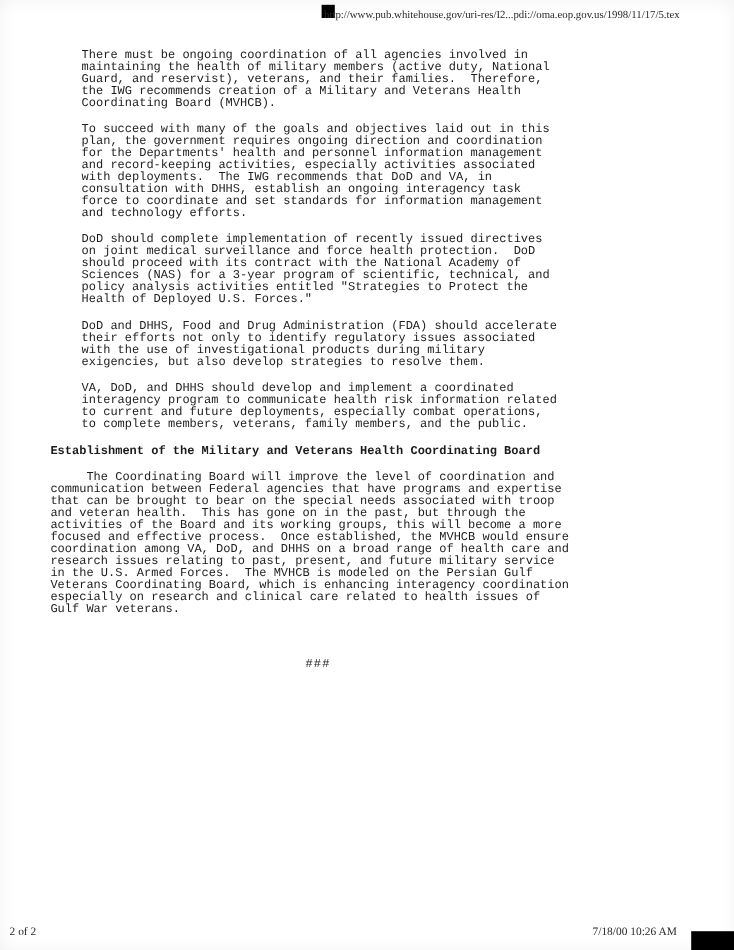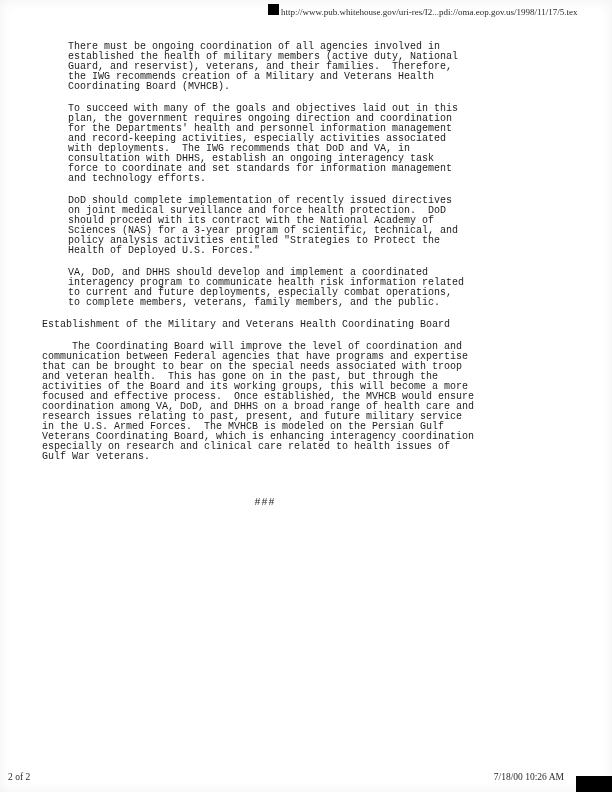--- a/index.html
+++ b/index.html
@@ -28,21 +28,21 @@
     height: 11px;
   }
   .scan-mark.bottom {
     right: 0;
     bottom: 0;
     width: 36px;
     height: 16px;
   }
   .url-header {
     position: absolute;
-    left: 281px;
+    left: 270px;
     top: 7px;
     font-family: "Liberation Serif", "DejaVu Serif", serif;
     font-size: 9px;
     color: #2a2a2a;
     white-space: nowrap;
   }
   .content {
     position: absolute;
     left: 68px;
     top: 42px;
@@ -51,21 +51,21 @@
     line-height: 10px;
     letter-spacing: 0;
   }
   .para {
     margin: 0 0 12px 0;
     white-space: pre-wrap;
   }
   .section-heading {
     font-size: 10px;
     line-height: 10px;
-    font-weight: normal;
+    font-weight: bold;
     margin: 4px 0 12px -26px;
     white-space: pre-wrap;
   }
   .para.wide {
     margin-left: -26px;
     width: 446px;
   }
   .end-marker {
     margin: 36px 0 0 -26px;
     width: 446px;
@@ -95,38 +95,42 @@
 <body>
 
 <div class="page">
 
   <div class="scan-mark top"></div>
 
   <div class="url-header">http://www.pub.whitehouse.gov/uri-res/I2...pdi://oma.eop.gov.us/1998/11/17/5.tex</div>
 
   <div class="content">
     <p class="para">There must be ongoing coordination of all agencies involved in
-established the health of military members (active duty, National
+maintaining the health of military members (active duty, National
 Guard, and reservist), veterans, and their families.  Therefore,
 the IWG recommends creation of a Military and Veterans Health
 Coordinating Board (MVHCB).</p>
     <p class="para">To succeed with many of the goals and objectives laid out in this
 plan, the government requires ongoing direction and coordination
 for the Departments' health and personnel information management
 and record-keeping activities, especially activities associated
 with deployments.  The IWG recommends that DoD and VA, in
 consultation with DHHS, establish an ongoing interagency task
 force to coordinate and set standards for information management
 and technology efforts.</p>
     <p class="para">DoD should complete implementation of recently issued directives
 on joint medical surveillance and force health protection.  DoD
 should proceed with its contract with the National Academy of
 Sciences (NAS) for a 3-year program of scientific, technical, and
 policy analysis activities entitled "Strategies to Protect the
 Health of Deployed U.S. Forces."</p>
+    <p class="para">DoD and DHHS, Food and Drug Administration (FDA) should accelerate
+their efforts not only to identify regulatory issues associated
+with the use of investigational products during military
+exigencies, but also develop strategies to resolve them.</p>
     <p class="para">VA, DoD, and DHHS should develop and implement a coordinated
 interagency program to communicate health risk information related
 to current and future deployments, especially combat operations,
 to complete members, veterans, family members, and the public.</p>
 
     <div class="section-heading">Establishment of the Military and Veterans Health Coordinating Board</div>
 
     <p class="para wide">     The Coordinating Board will improve the level of coordination and
 communication between Federal agencies that have programs and expertise
 that can be brought to bear on the special needs associated with troop

